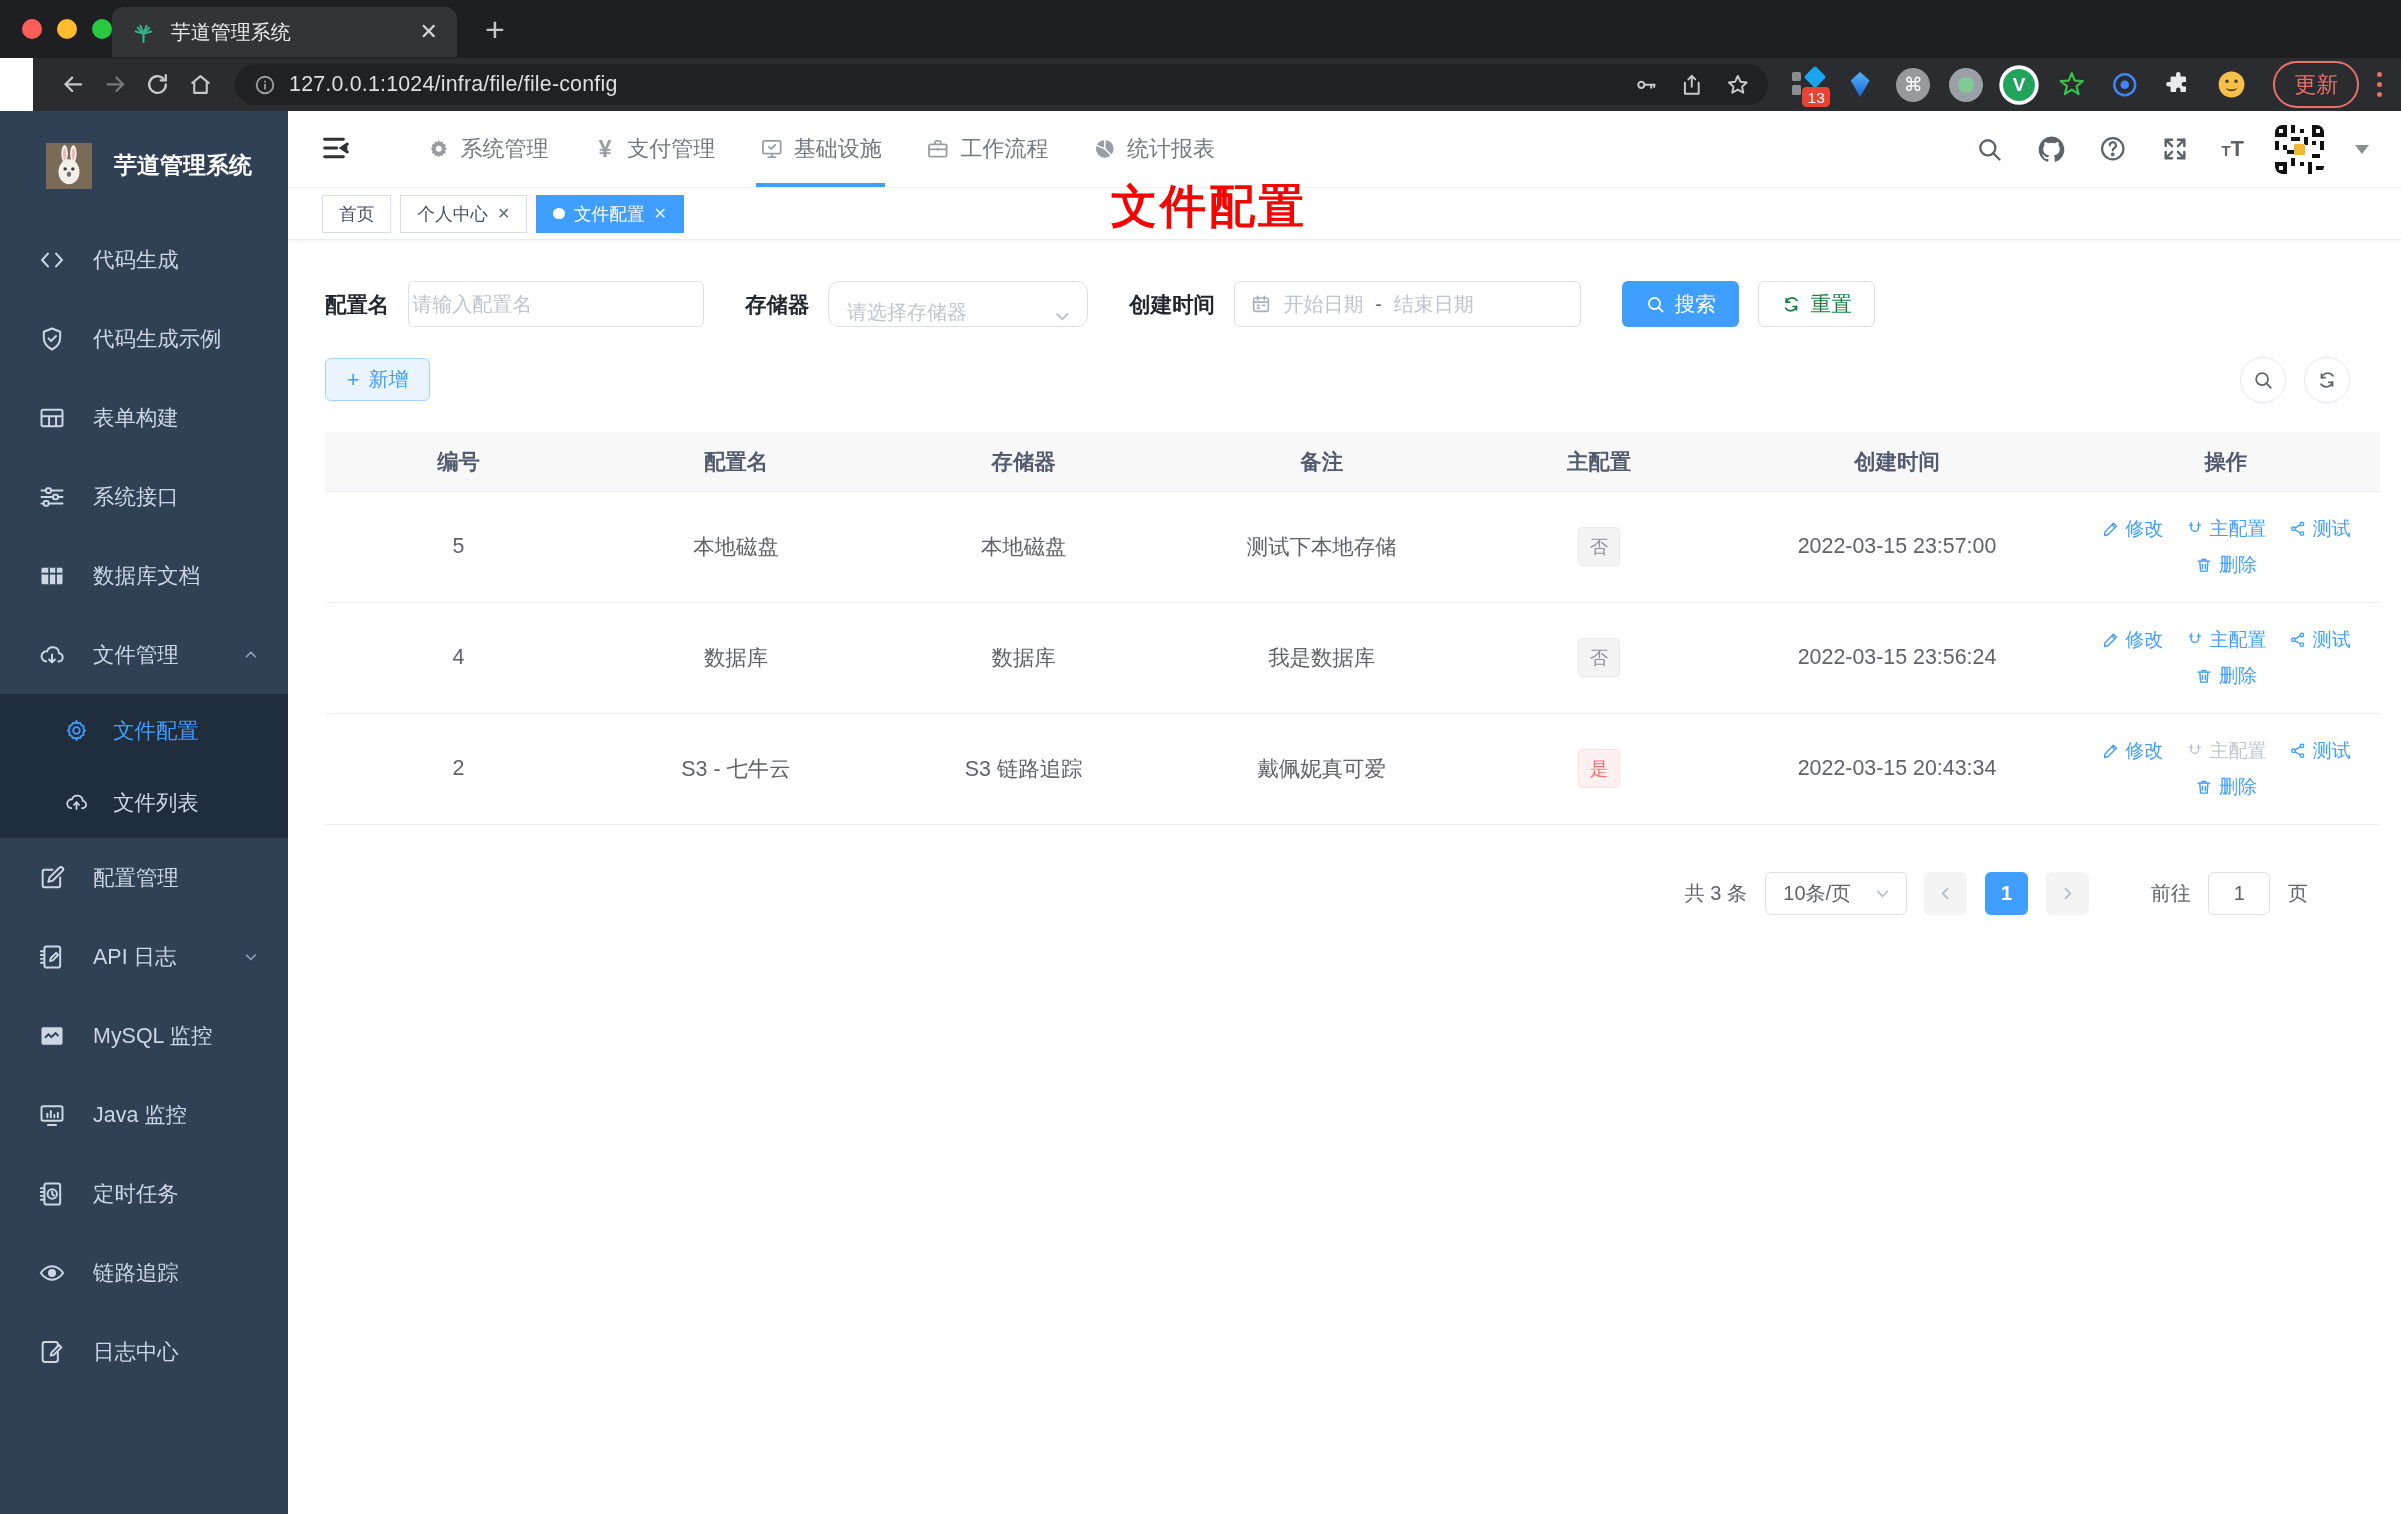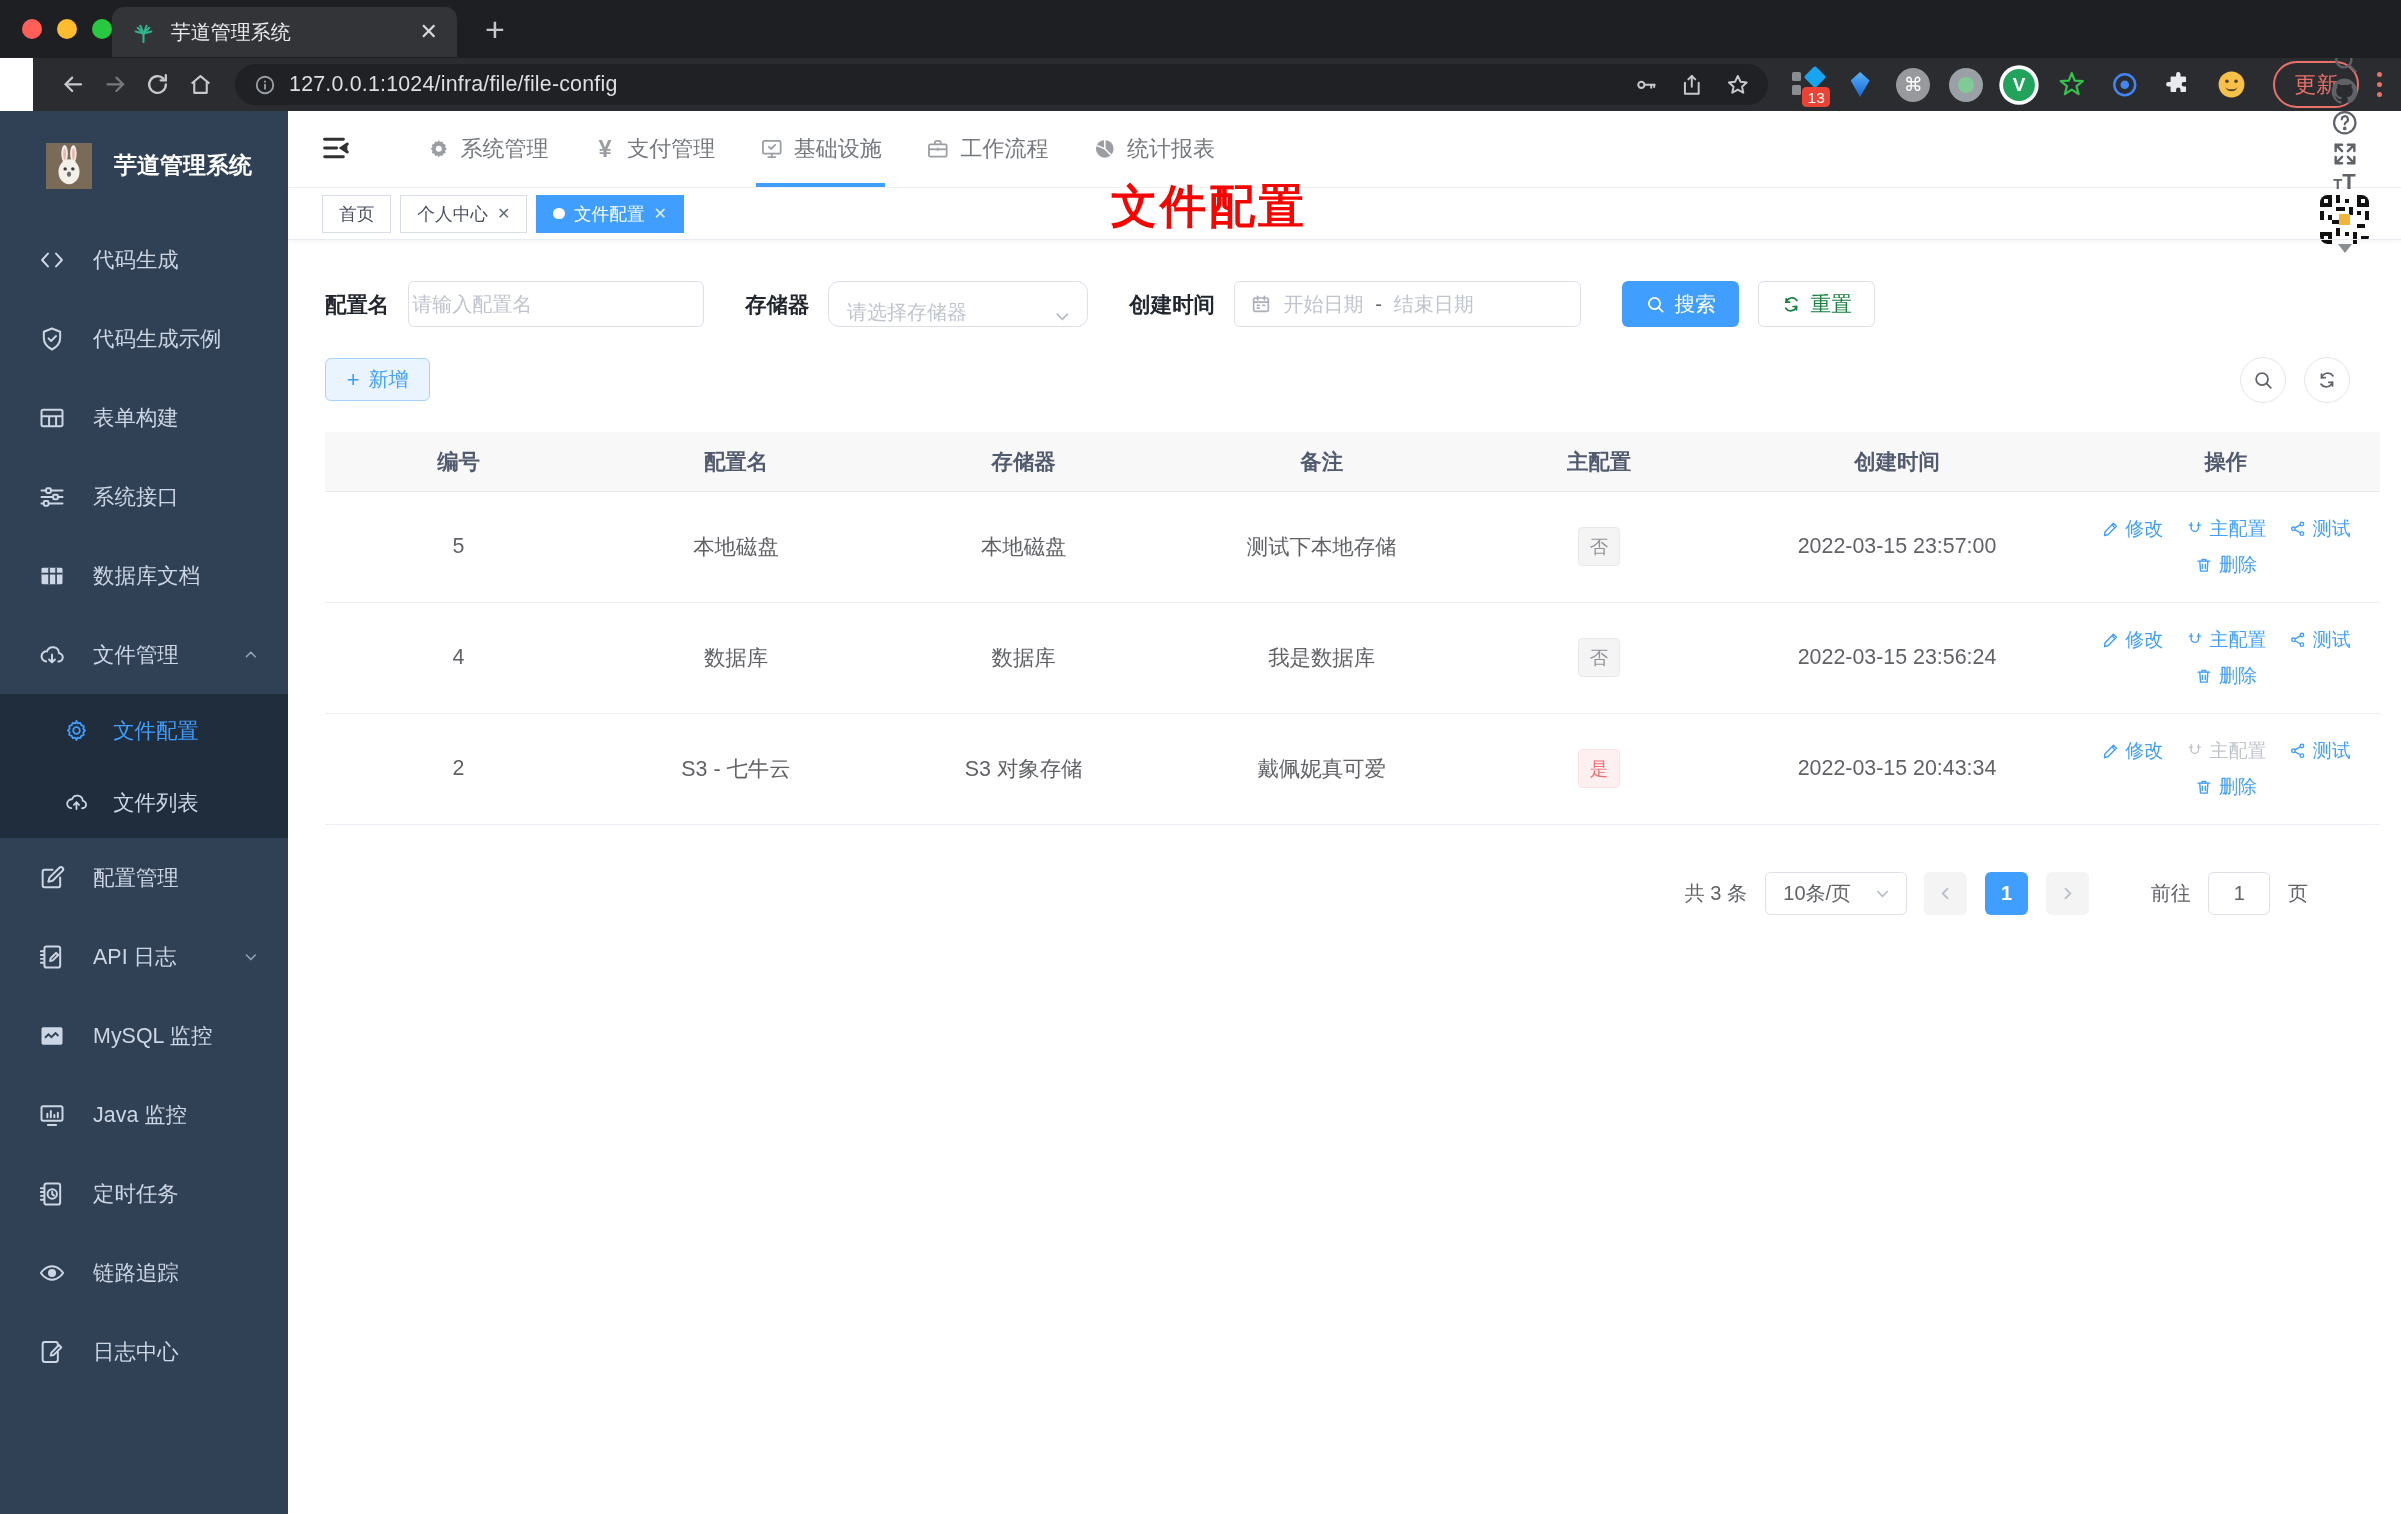--- a/index.html
+++ b/index.html
@@ -55,21 +55,21 @@
   .menu-item.active { color:#409eff; }
   .chev { margin-left:auto; color:#97a8be; }
 
   .main { flex:1; display:flex; flex-direction:column; background:#fff; min-width:0; }
   .topnav { height:77px; display:flex; align-items:center; padding:0 32px; border-bottom:1.5px solid #f2f2f2; }
   .hamburger { color:#303133; width:35px; height:35px; }
   .nav-items { display:flex; margin-left:49px; height:100%; }
   .nav-item { display:flex; align-items:center; gap:9.6px; padding:0 22px; font-size:22px; color:#75797e; position:relative; cursor:pointer; }
   .nav-item .ni-icon { width:25px; height:25px; color:#9a9ea3; display:flex; align-items:center; justify-content:center; }
   .nav-item.active::after { content:""; position:absolute; left:19px; right:19px; bottom:0; height:3.7px; background:#409eff; }
-  .nav-right { margin-left:auto; display:flex; align-items:center; color:#5f6368;flex-direction:column; }
+  .nav-right { margin-left:auto; display:flex; align-items:center; gap:31px; color:#5f6368; }
   .nav-right .nr-icon { width:31px; height:31px; display:flex; align-items:center; justify-content:center; }
   .font-size-icon { font-size:22px; font-weight:700; color:#5f6368; }
   .font-size-icon small { font-size:14.8px; font-weight:700; }
   .avatar-qr { width:49px; height:49px; border-radius:7.4px; overflow:hidden; }
   .caret-down { width:0; height:0; border-left:7.4px solid transparent; border-right:7.4px solid transparent; border-top:9.6px solid #8a8e93; }
 
   .tagsbar { height:52px; display:flex; align-items:center; gap:8.9px; padding-left:34px;
     border-bottom:1.5px solid #e8ebf0; box-shadow:0 1.5px 4.4px rgba(0,0,0,.04); }
   .tag { height:38px; display:flex; align-items:center; gap:8.9px; padding:0 16px; background:#fff;
     border:1.5px solid #d8dce5; font-size:17.7px; color:#495060; cursor:pointer; }
@@ -766,21 +766,21 @@
                       </span>
                       <span>删除</span>
                     </span>
                 </span>
               </span>
             </td>
           </tr>
           <tr>
             <td>2</td>
             <td>S3 - 七牛云</td>
-            <td>S3 对象存储</td>
+            <td>S3 链路追踪</td>
             <td>戴佩妮真可爱</td>
             <td><span class="tagchip danger">是</span></td>
             <td>2022-03-15 20:43:34</td>
             <td>
               <span class="acts">
                 <span class="acts-line">
                   <span class="act">
                       <span class="aicon">
                         <svg width="17.7" height="17.7" viewBox="0 0 24 24" fill="none" stroke="currentColor" stroke-width="1.9" stroke-linejoin="round">
                           <path d="M15.5 4.5l4 4L8 20l-4.6 1 .6-4.6z"></path>

